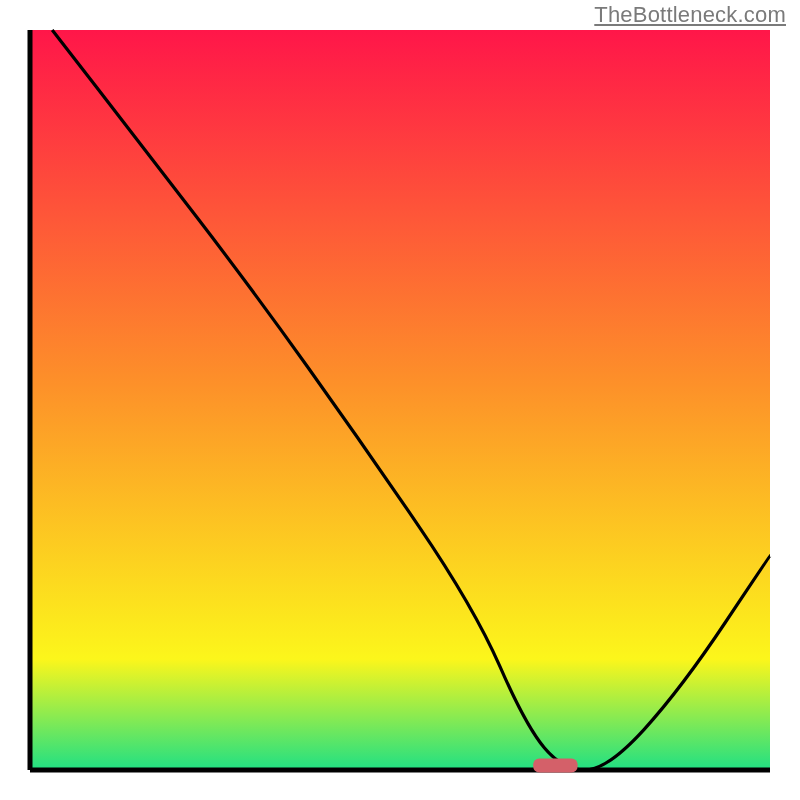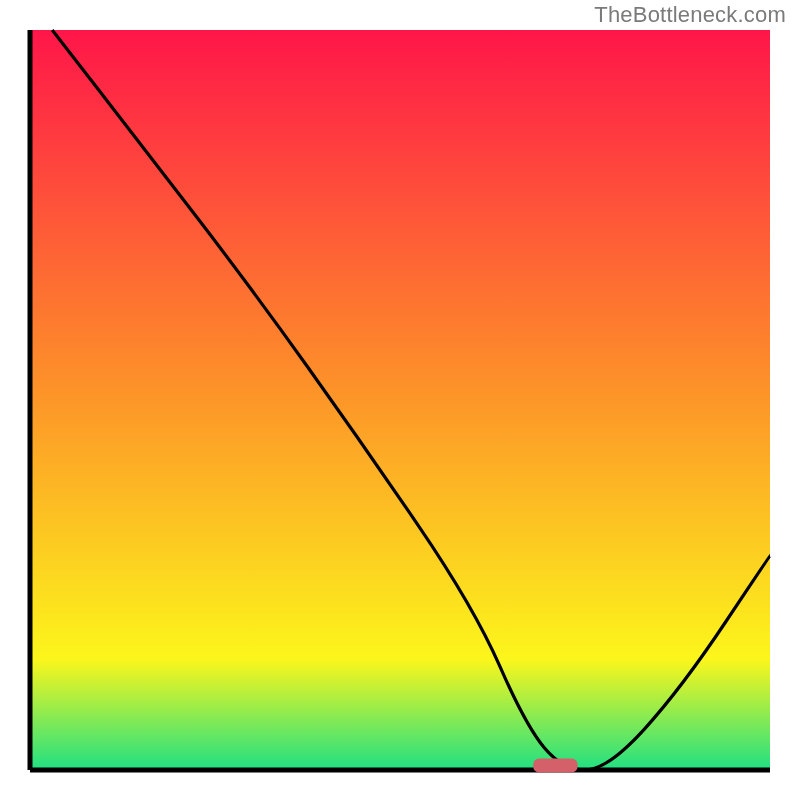--- a/index.html
+++ b/index.html
@@ -16,20 +16,21 @@
     height: 800px;
   }
   .watermark {
     position: absolute;
     top: 2px;
     right: 14px;
     font-size: 22px;
     color: #7a7a7a;
     font-weight: 500;
     letter-spacing: 0.2px;
+    text-decoration: underline;
   }
   svg {
     display: block;
   }
 </style>
 </head>
 <body>
 
 <div class="chart-wrapper">
   <div class="watermark">TheBottleneck.com</div>

